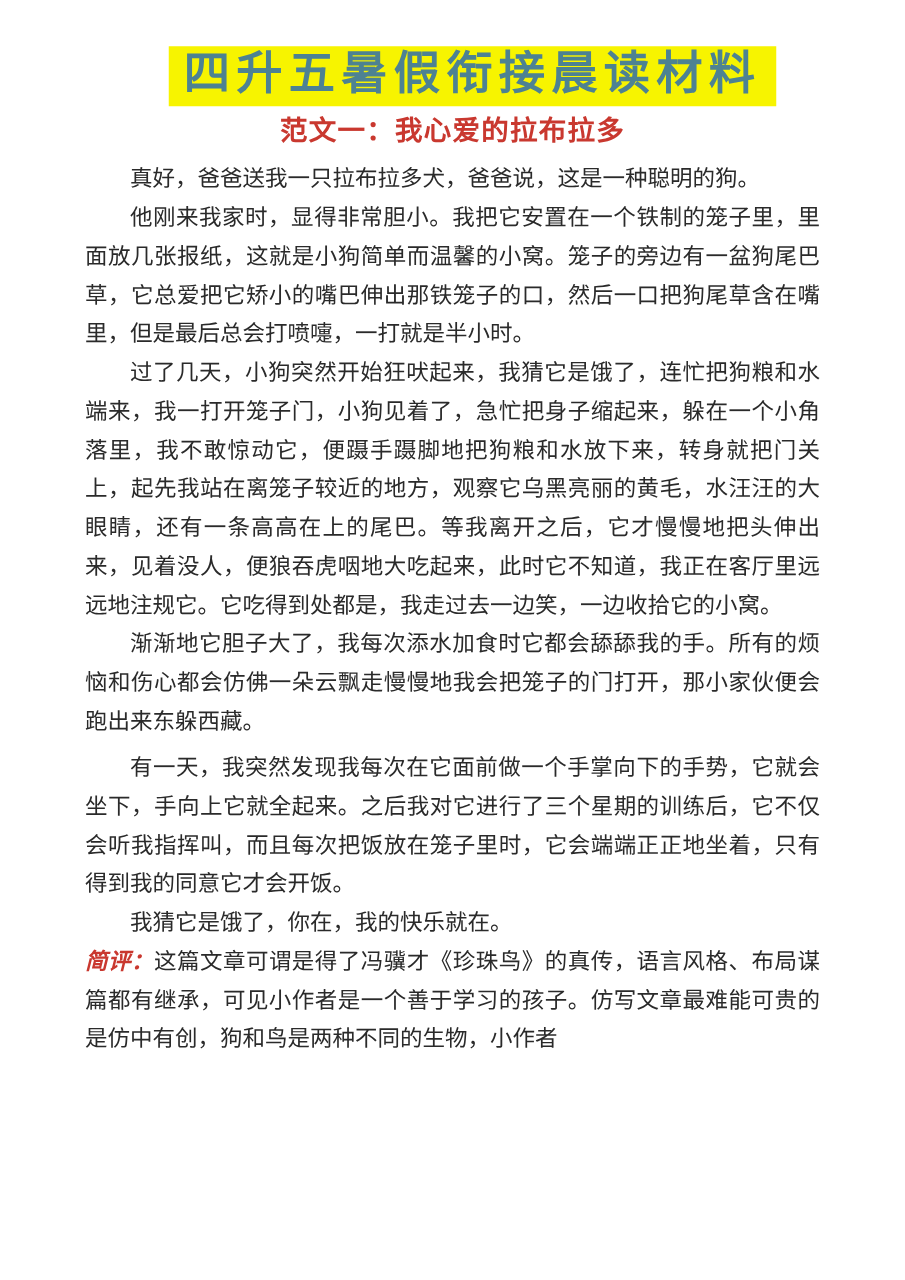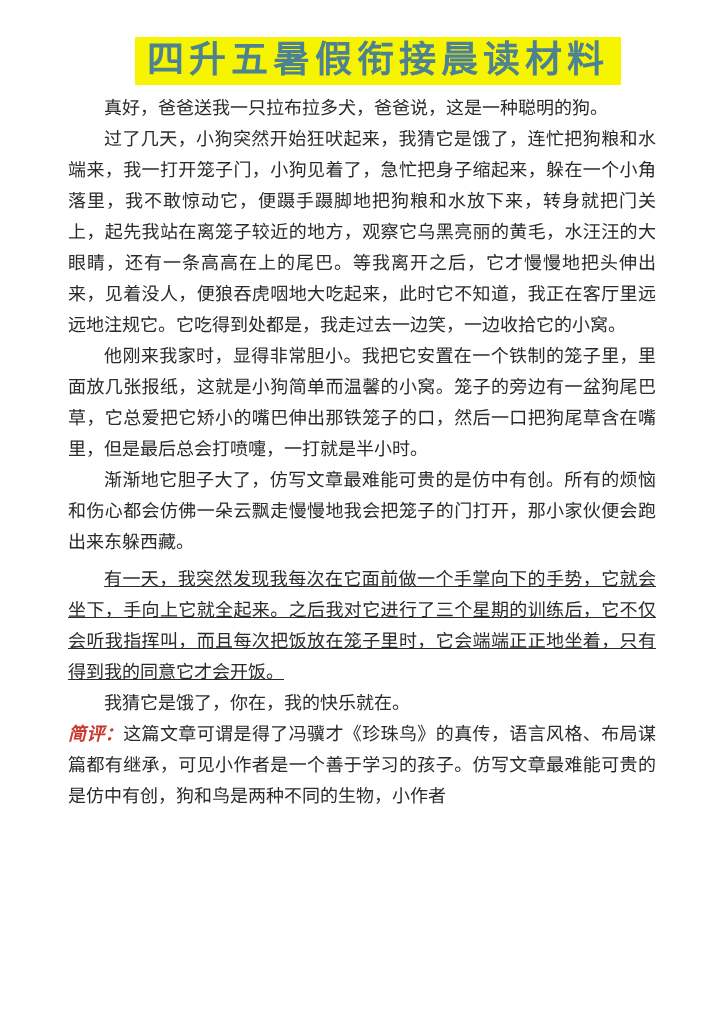--- a/index.html
+++ b/index.html
@@ -55,46 +55,46 @@
     line-height:31px;
     text-align:justify;
     text-justify:inter-ideograph;
   }
   .body-text p{
     margin:0;
     text-indent:2em;
   }
   .body-text p.gap-top{
     margin-top:6px;
-    text-decoration:underline;
   }
   .review{
     margin-top:7px;
     text-indent:0 !important;
   }
   .review-label{
     color:var(--accent-red,#c9382f);
     font-weight:700;
     font-style:italic;
   }
 </style>
 </head>
 <body>
 
 <div class="page">
 
   <div class="title-row">
     <span class="title-hl">四升五暑假衔接晨读材料</span>
   </div>
 
+  <div class="subtitle">范文一：我心爱的拉布拉多</div>
 
   <div class="body-text">
     <p>真好，爸爸送我一只拉布拉多犬，爸爸说，这是一种聪明的狗。</p>
+    <p>他刚来我家时，显得非常胆小。我把它安置在一个铁制的笼子里，里面放几张报纸，这就是小狗简单而温馨的小窝。笼子的旁边有一盆狗尾巴草，它总爱把它矫小的嘴巴伸出那铁笼子的口，然后一口把狗尾草含在嘴里，但是最后总会打喷嚏，一打就是半小时。</p>
     <p>过了几天，小狗突然开始狂吠起来，我猜它是饿了，连忙把狗粮和水端来，我一打开笼子门，小狗见着了，急忙把身子缩起来，躲在一个小角落里，我不敢惊动它，便蹑手蹑脚地把狗粮和水放下来，转身就把门关上，起先我站在离笼子较近的地方，观察它乌黑亮丽的黄毛，水汪汪的大眼睛，还有一条高高在上的尾巴。等我离开之后，它才慢慢地把头伸出来，见着没人，便狼吞虎咽地大吃起来，此时它不知道，我正在客厅里远远地注规它。它吃得到处都是，我走过去一边笑，一边收拾它的小窝。</p>
-    <p>他刚来我家时，显得非常胆小。我把它安置在一个铁制的笼子里，里面放几张报纸，这就是小狗简单而温馨的小窝。笼子的旁边有一盆狗尾巴草，它总爱把它矫小的嘴巴伸出那铁笼子的口，然后一口把狗尾草含在嘴里，但是最后总会打喷嚏，一打就是半小时。</p>
-    <p>渐渐地它胆子大了，仿写文章最难能可贵的是仿中有创。所有的烦恼和伤心都会仿佛一朵云飘走慢慢地我会把笼子的门打开，那小家伙便会跑出来东躲西藏。</p>
+    <p>渐渐地它胆子大了，我每次添水加食时它都会舔舔我的手。所有的烦恼和伤心都会仿佛一朵云飘走慢慢地我会把笼子的门打开，那小家伙便会跑出来东躲西藏。</p>
     <p class="gap-top">有一天，我突然发现我每次在它面前做一个手掌向下的手势，它就会坐下，手向上它就全起来。之后我对它进行了三个星期的训练后，它不仅会听我指挥叫，而且每次把饭放在笼子里时，它会端端正正地坐着，只有得到我的同意它才会开饭。</p>
     <p>我猜它是饿了，你在，我的快乐就在。</p>
 
     <p class="review"><span class="review-label">简评：</span><span>这篇文章可谓是得了冯骥才《珍珠鸟》的真传，语言风格、布局谋篇都有继承，可见小作者是一个善于学习的孩子。仿写文章最难能可贵的是仿中有创，狗和鸟是两种不同的生物，小作者</span></p>
   </div>
 
 </div>
 
 </body></html>

